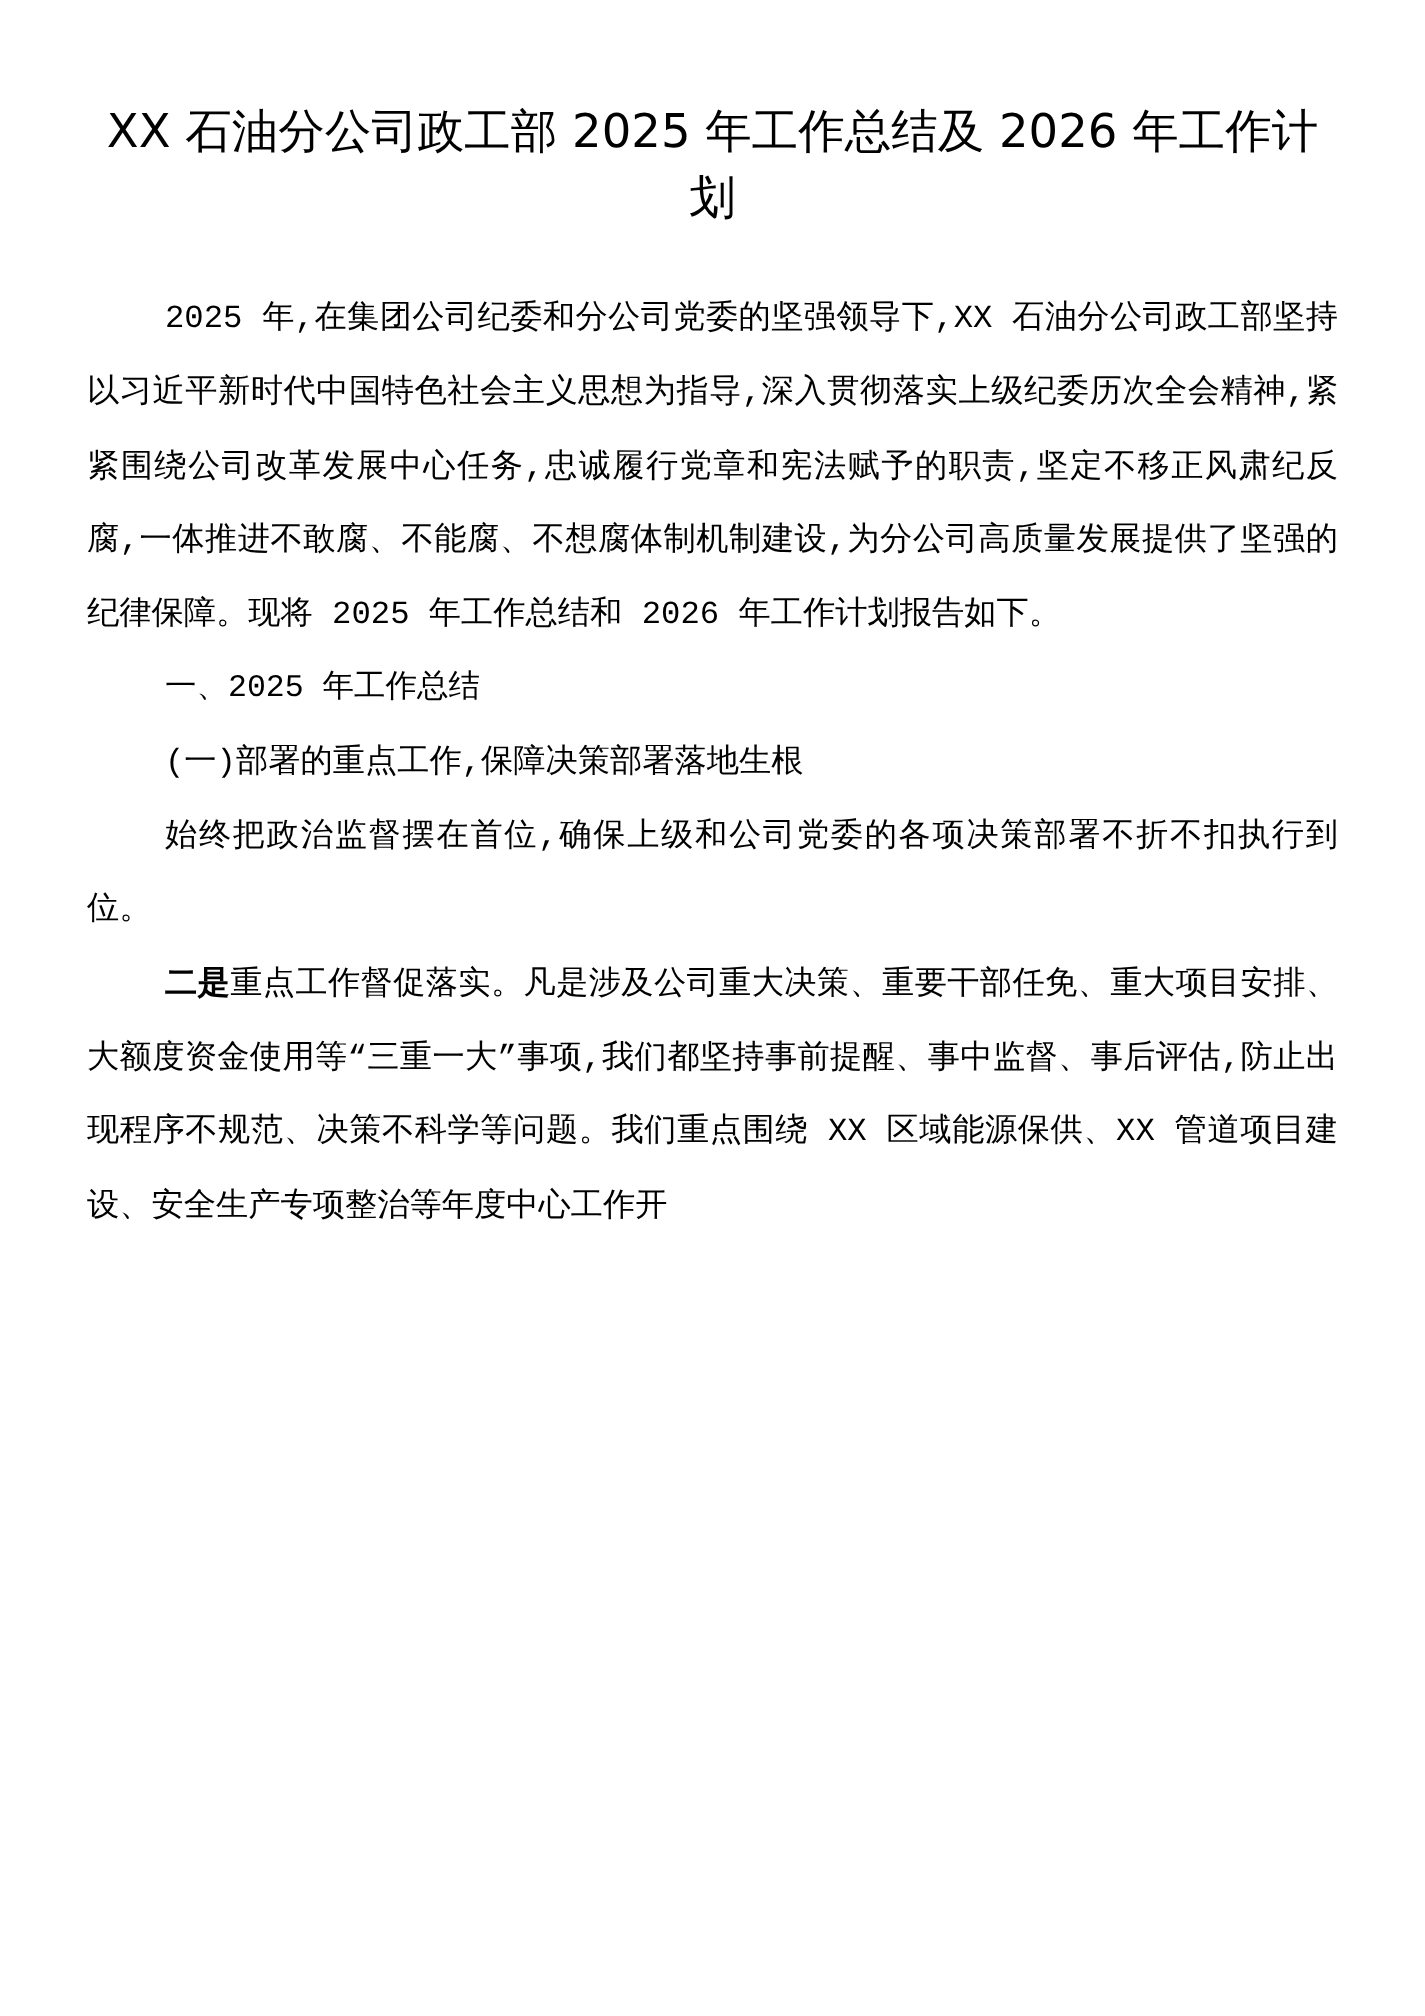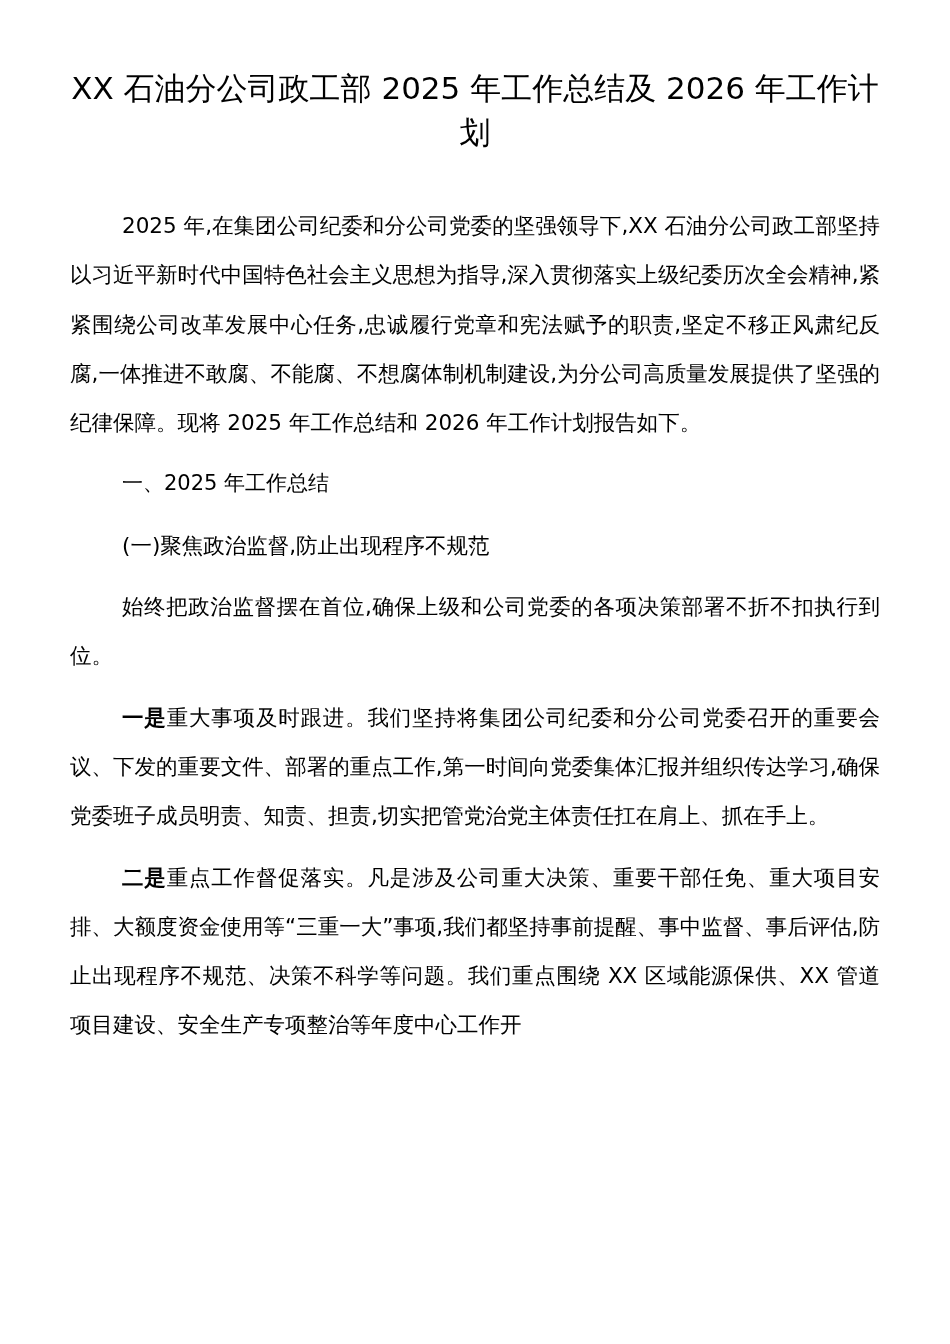--- a/index.html
+++ b/index.html
@@ -37,40 +37,40 @@
     }
     .body {
       position: absolute;
       left: 58px;
       top: 189px;
       width: 834px;
       font-size: 21.5px;
       line-height: 49.3px;
     }
     .p {
-      margin: 12px;
+      margin: 0;
       text-align: justify;
       text-align-last: left;
       text-indent: 52px;
       word-break: break-all;
+      font-family: Liberation Mono, monospace;
     }
     .p.heading {
       font-size: 21px;
     }
     .lead {
       font-weight: bold;
     }
   </style>
 </head>
 <body>
 
 <div class="page">
   <h1 class="title">XX 石油分公司政工部 2025 年工作总结及 2026 年工作计划</h1>
 
   <div class="body">
     <p class="p">2025 年,在集团公司纪委和分公司党委的坚强领导下,XX 石油分公司政工部坚持以习近平新时代中国特色社会主义思想为指导,深入贯彻落实上级纪委历次全会精神,紧紧围绕公司改革发展中心任务,忠诚履行党章和宪法赋予的职责,坚定不移正风肃纪反腐,一体推进不敢腐、不能腐、不想腐体制机制建设,为分公司高质量发展提供了坚强的纪律保障。现将 2025 年工作总结和 2026 年工作计划报告如下。</p>
     <p class="p heading">一、2025 年工作总结</p>
-    <p class="p">(一)聚焦政治监督,防止出现程序不规范</p>
+    <p class="p">(一)部署的重点工作,保障决策部署落地生根</p>
     <p class="p">始终把政治监督摆在首位,确保上级和公司党委的各项决策部署不折不扣执行到位。</p>
-    <p class="p"><span class="lead">一是</span><span>重大事项及时跟进。我们坚持将集团公司纪委和分公司党委召开的重要会议、下发的重要文件、部署的重点工作,第一时间向党委集体汇报并组织传达学习,确保党委班子成员明责、知责、担责,切实把管党治党主体责任扛在肩上、抓在手上。</span></p>
     <p class="p"><span class="lead">二是</span><span>重点工作督促落实。凡是涉及公司重大决策、重要干部任免、重大项目安排、大额度资金使用等“三重一大”事项,我们都坚持事前提醒、事中监督、事后评估,防止出现程序不规范、决策不科学等问题。我们重点围绕 XX 区域能源保供、XX 管道项目建设、安全生产专项整治等年度中心工作开</span></p>
   </div>
 </div>
 
 </body></html>

